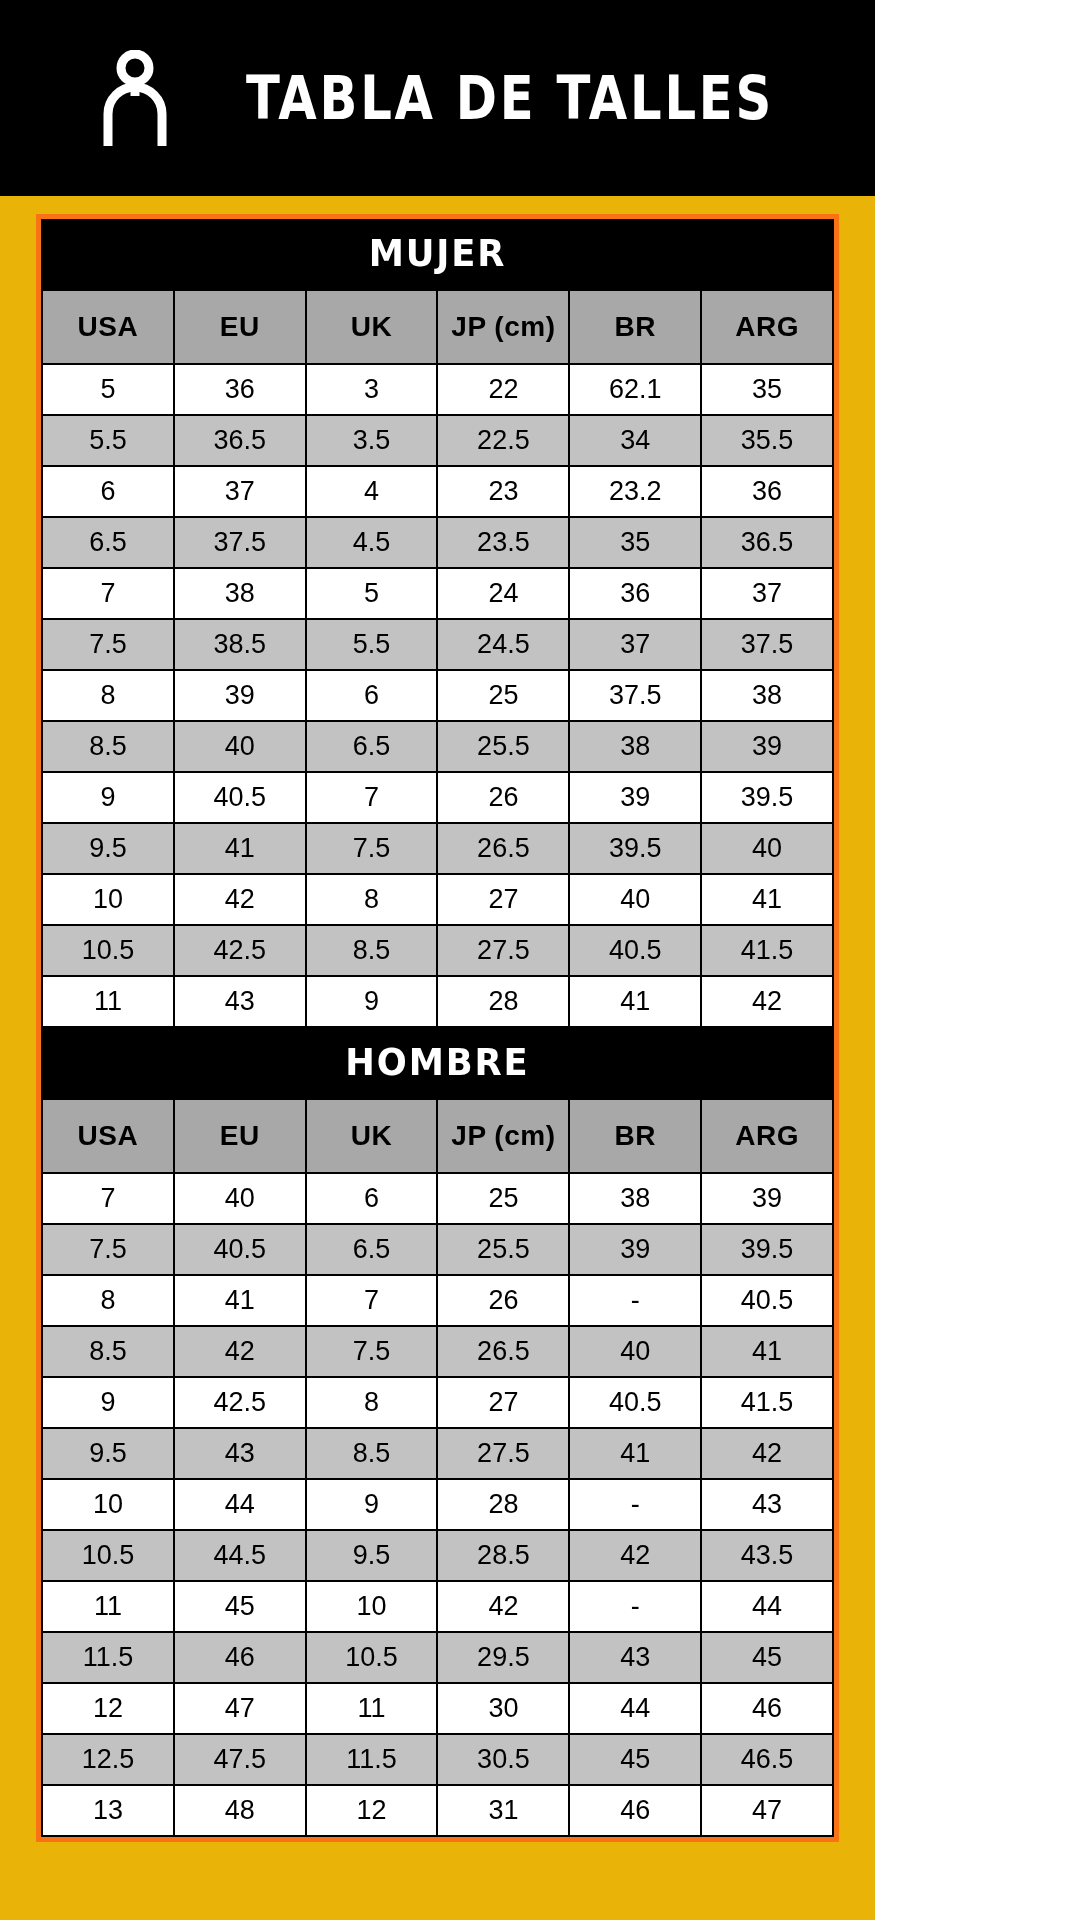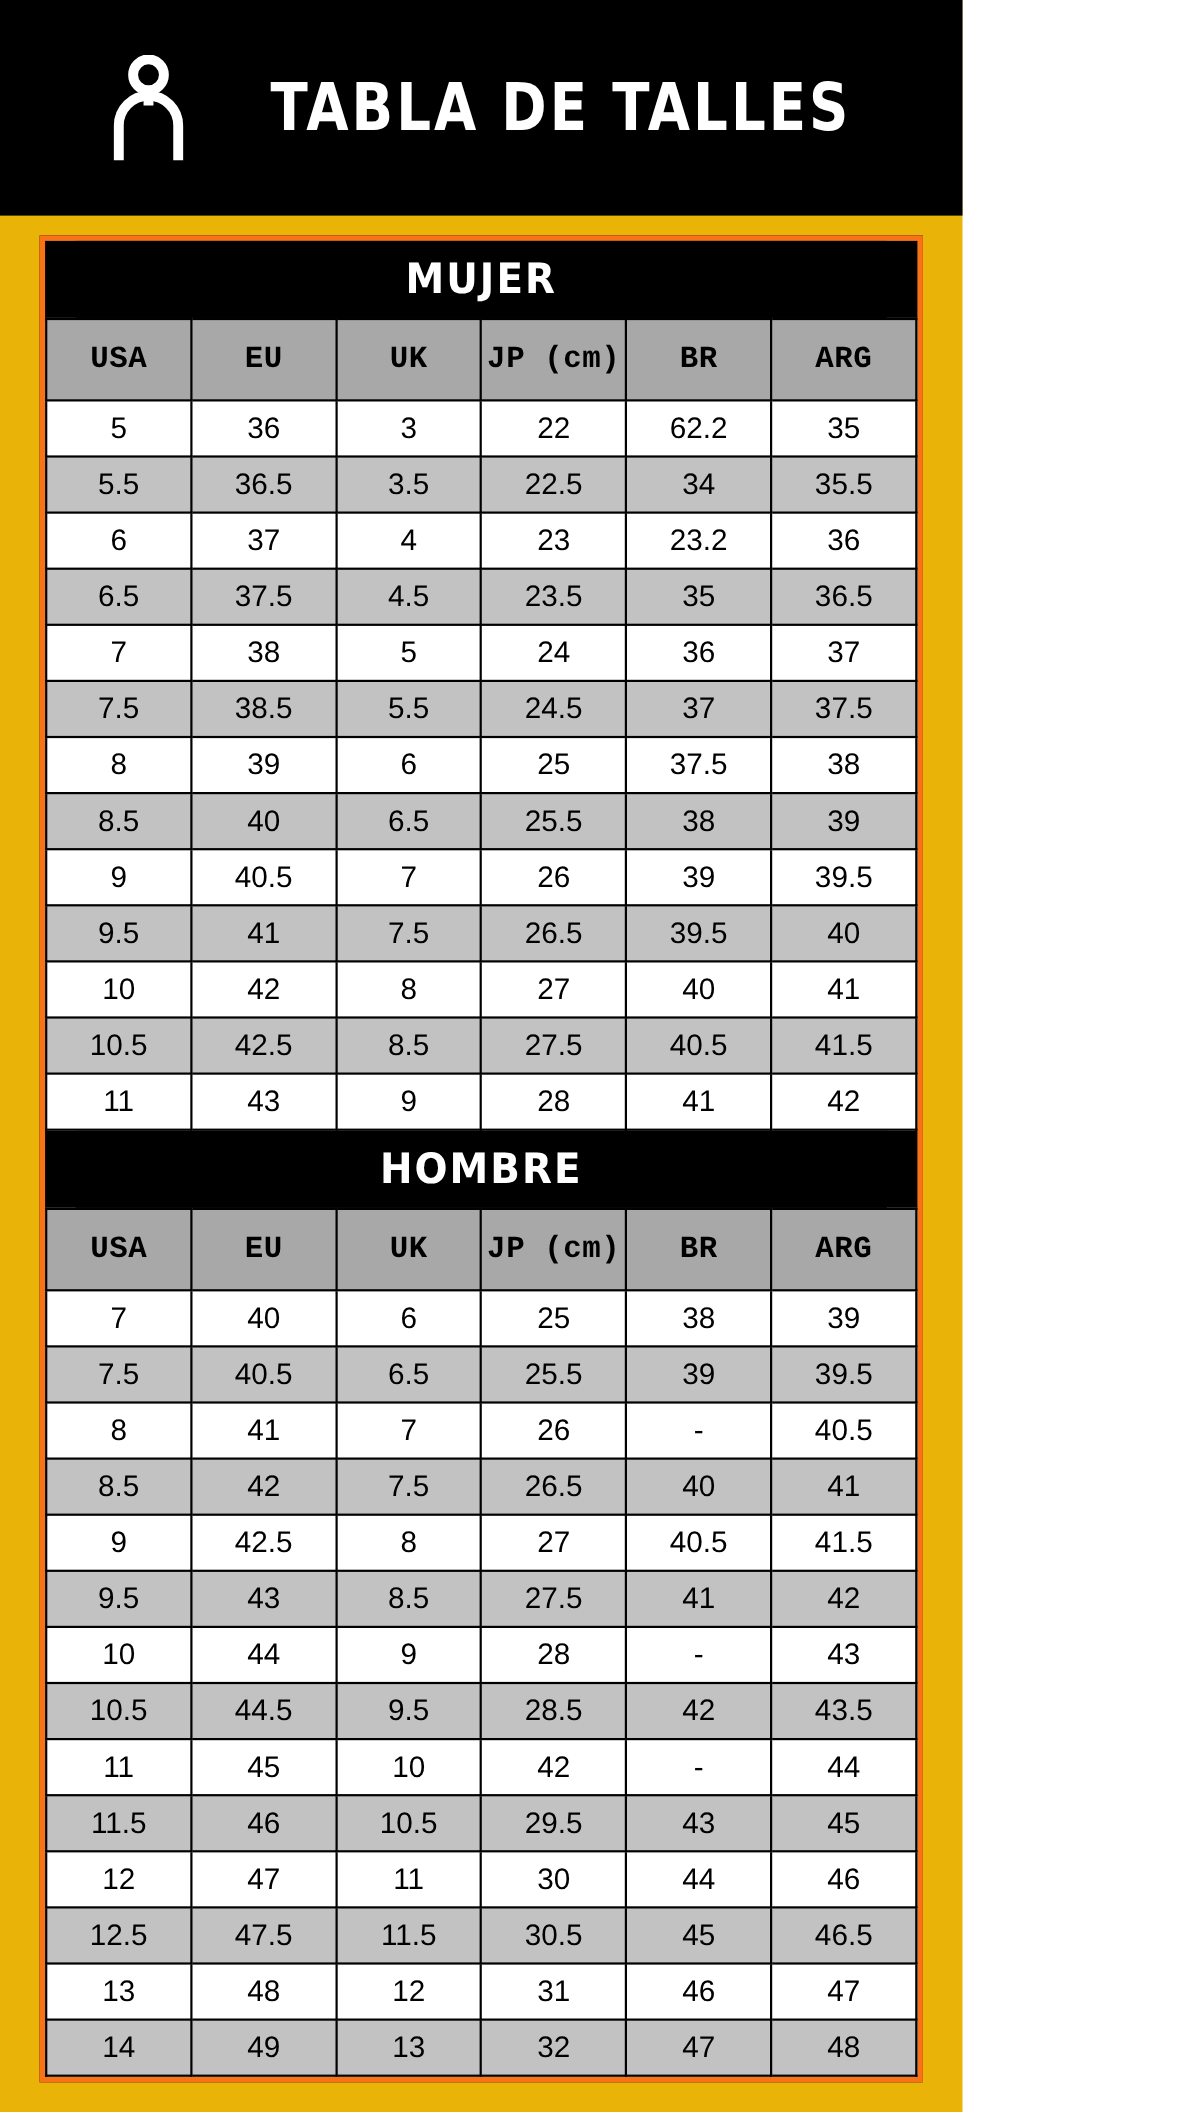--- a/index.html
+++ b/index.html
@@ -84,21 +84,21 @@
     color: #000000;
     height: 49px;
     padding: 0;
     font-family: "Liberation Sans", sans-serif;
   }
   table.size-table th {
     background: #a8a8a8;
     font-weight: bold;
     font-size: 28px;
     height: 72px;
-    font-family: Liberation Mono, monospace;
+    font-family: Liberation Sans, sans-serif;
     letter-spacing: 0.5px;
   }
   table.size-table tr.odd td {
     background: #ffffff;
   }
   table.size-table tr.even td {
     background: #c2c2c2;
   }
 </style>
 </head>
@@ -128,21 +128,21 @@
           <th>BR</th>
           <th>ARG</th>
         </tr>
       </thead>
       <tbody>
         <tr class="odd">
           <td>5</td>
           <td>36</td>
           <td>3</td>
           <td>22</td>
-          <td>62.2</td>
+          <td>62.1</td>
           <td>35</td>
         </tr>
         <tr class="even">
           <td>5.5</td>
           <td>36.5</td>
           <td>3.5</td>
           <td>22.5</td>
           <td>34</td>
           <td>35.5</td>
         </tr>
@@ -347,25 +347,17 @@
           <td>46.5</td>
         </tr>
         <tr class="odd">
           <td>13</td>
           <td>48</td>
           <td>12</td>
           <td>31</td>
           <td>46</td>
           <td>47</td>
         </tr>
-        <tr class="even">
-          <td>14</td>
-          <td>49</td>
-          <td>13</td>
-          <td>32</td>
-          <td>47</td>
-          <td>48</td>
-        </tr>
       </tbody>
     </table>
 
   </div>
 </div>
 
 </body></html>

